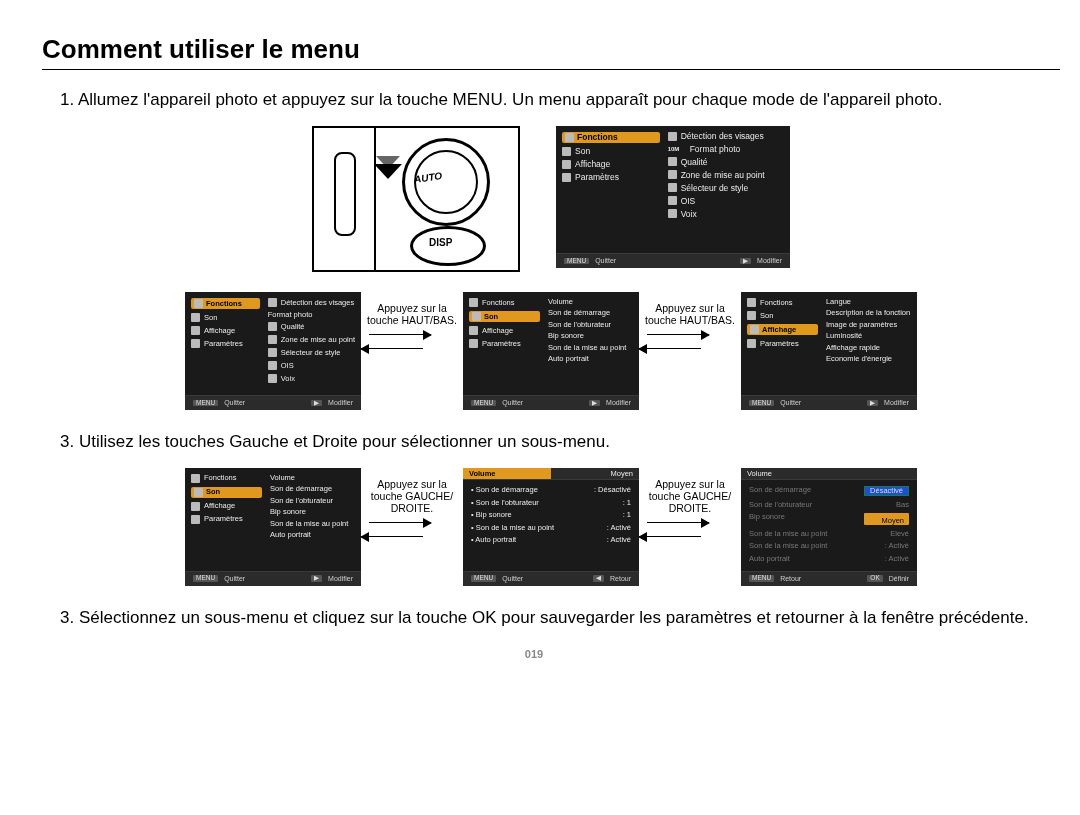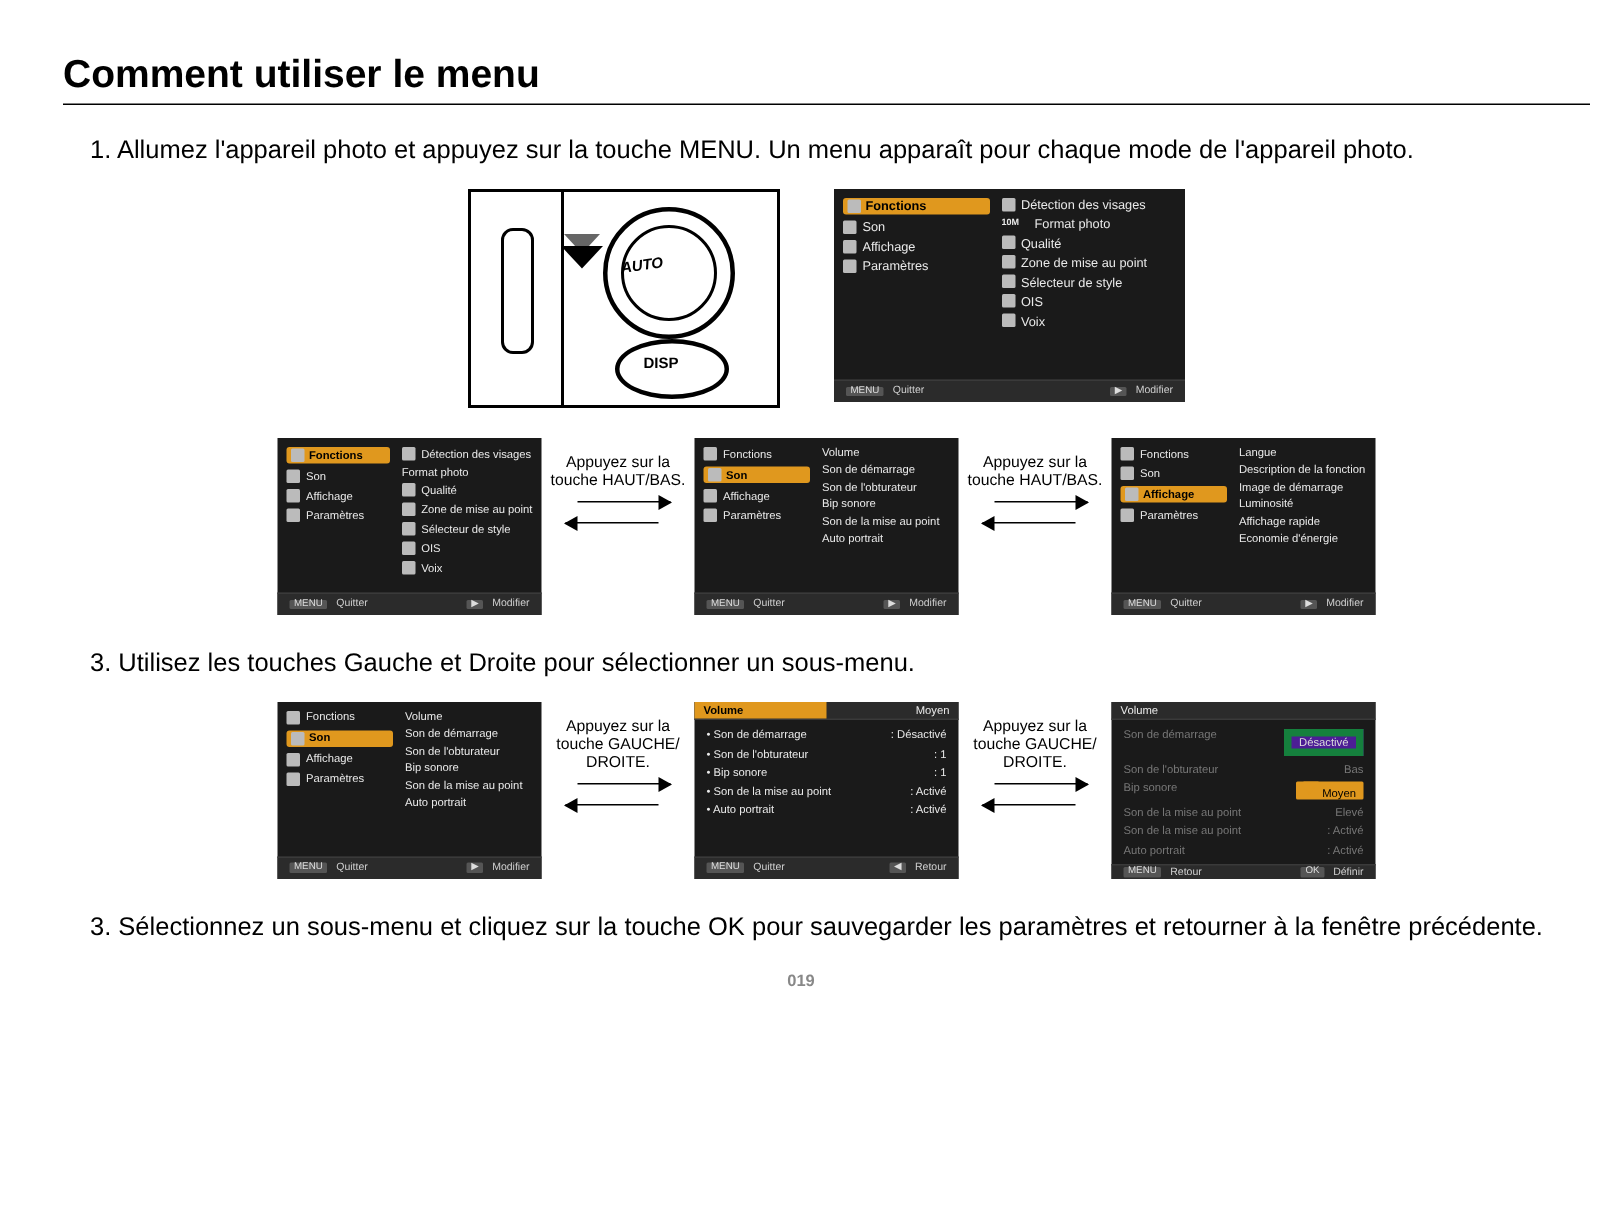--- a/index.html
+++ b/index.html
@@ -35,21 +35,21 @@
   .lcd .header2{display:flex;background:#2b2b2b;border-bottom:1px solid #3a3a3a;font-size:7.5px;}
   .lcd .header2 .hcell{flex:1;padding:2px 6px;}
   .lcd .header2 .hsel{background:#e0981e;color:#000;font-weight:bold;}
   .lcd .kv{display:flex;justify-content:space-between;align-items:flex-start;padding:1px 8px;}
   .lcd .kv.hi .v{background:#e0981e;color:#000;padding:0 5px;border-radius:1px;}
   .lcd .list{flex:1;display:flex;flex-direction:column;gap:3px;padding:5px 0;}
   .lcd .dim{color:#777;}
   .chk{display:inline-block;width:8px;height:8px;border:1px solid #e0981e;position:relative;}
   .chk:after{content:"";position:absolute;left:1px;top:-1px;width:4px;height:7px;border-right:1.5px solid #e0981e;border-bottom:1.5px solid #e0981e;transform:rotate(40deg);}
   
-  .conn{display:flex;flex-direction:column;align-items:center;width:102px;font-size:10.5px;text-align:center;gap:4px;padding-top:10px;}
+  .conn{display:flex;flex-direction:column;align-items:flex-start;width:102px;font-size:10.5px;text-align:center;gap:4px;padding-top:10px;}
   .arr{position:relative;width:70px;height:10px;}
   .arr:before{content:"";position:absolute;top:4px;left:8px;right:0;height:1.5px;background:#000;}
   .arr.r:after{content:"";position:absolute;right:-1px;top:0;border-left:9px solid #000;border-top:5px solid transparent;border-bottom:5px solid transparent;}
   .arr.l:after{content:"";position:absolute;left:-1px;top:0;border-right:9px solid #000;border-top:5px solid transparent;border-bottom:5px solid transparent;}
   .arr.l:before{left:0;right:8px;}
   .pagenum{position:absolute;bottom:10px;left:0;right:12px;text-align:center;font-size:11px;color:#888;font-weight:bold;}
 </style>
 </head>
 <body>
 
@@ -268,21 +268,21 @@
             </span>
         </div>
         <div class="right">
           <span class="item">
               <span>Langue</span>
             </span>
           <span class="item">
               <span>Description de la fonction</span>
             </span>
           <span class="item">
-              <span>Image de démarrage</span>
+              <span>Image de paramètres</span>
             </span>
           <span class="item">
               <span>Luminosité</span>
             </span>
           <span class="item">
               <span>Affichage rapide</span>
             </span>
           <span class="item">
               <span>Economie d'énergie</span>
             </span>
@@ -398,21 +398,21 @@
     </div>
 
     <div class="lcd sm">
       <div class="header2">
         <span class="hcell">Volume</span>
           <span class="hcell"></span>
       </div>
       <div class="list">
         <span class="kv dim">
             <span>Son de démarrage</span>
-            <span class="v" style="background:#4c1d95;color:#ddd;border:5px solid #15803d;padding:0 5px">Désactivé</span>
+            <span class="v" style="background:#1d4ed8;color:#ddd;border:1px solid #15803d;padding:0 5px">Désactivé</span>
           </span>
         <span class="kv dim">
             <span>Son de l'obturateur</span>
             <span class="v">Bas</span>
           </span>
         <span class="kv hi">
             <span class="dim">Bip sonore</span>
             <span class="v"><span class="chk"></span> <span>Moyen</span></span>
           </span>
         <span class="kv dim">

